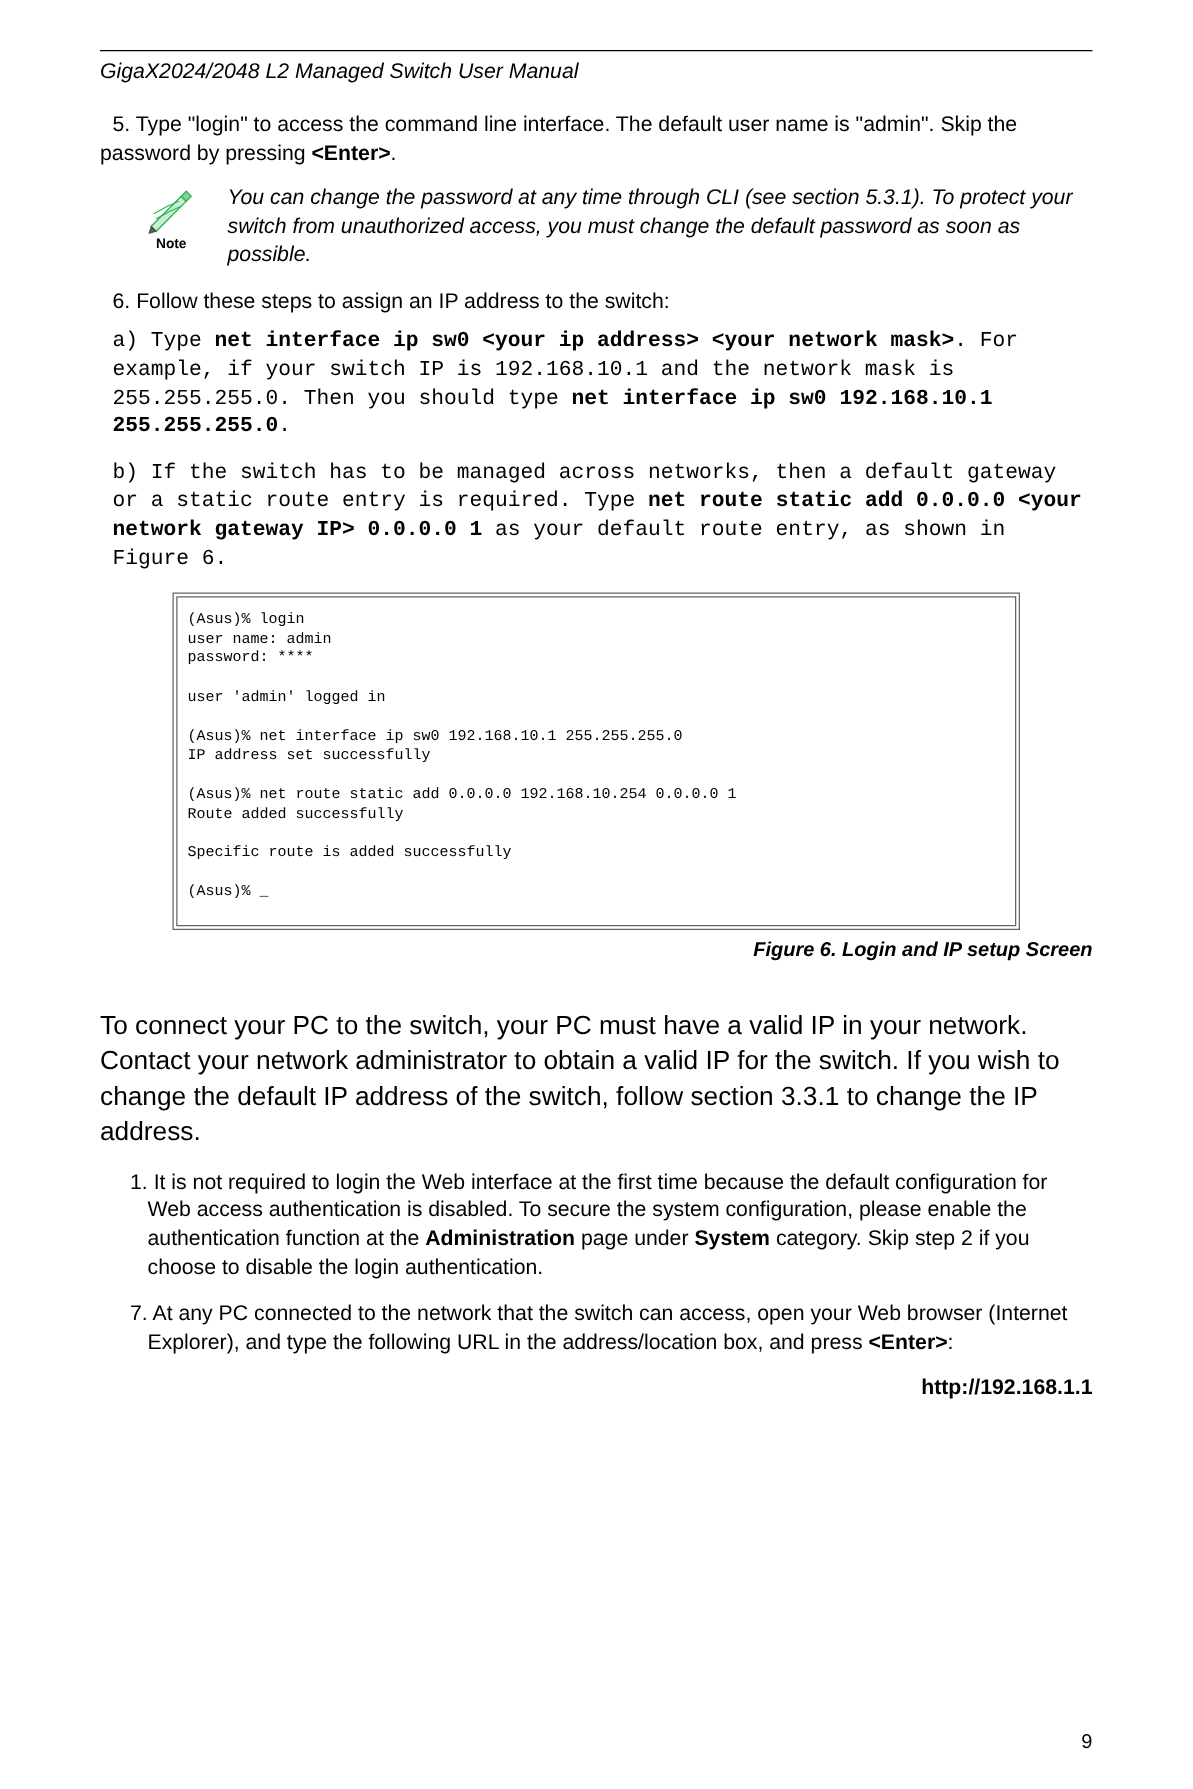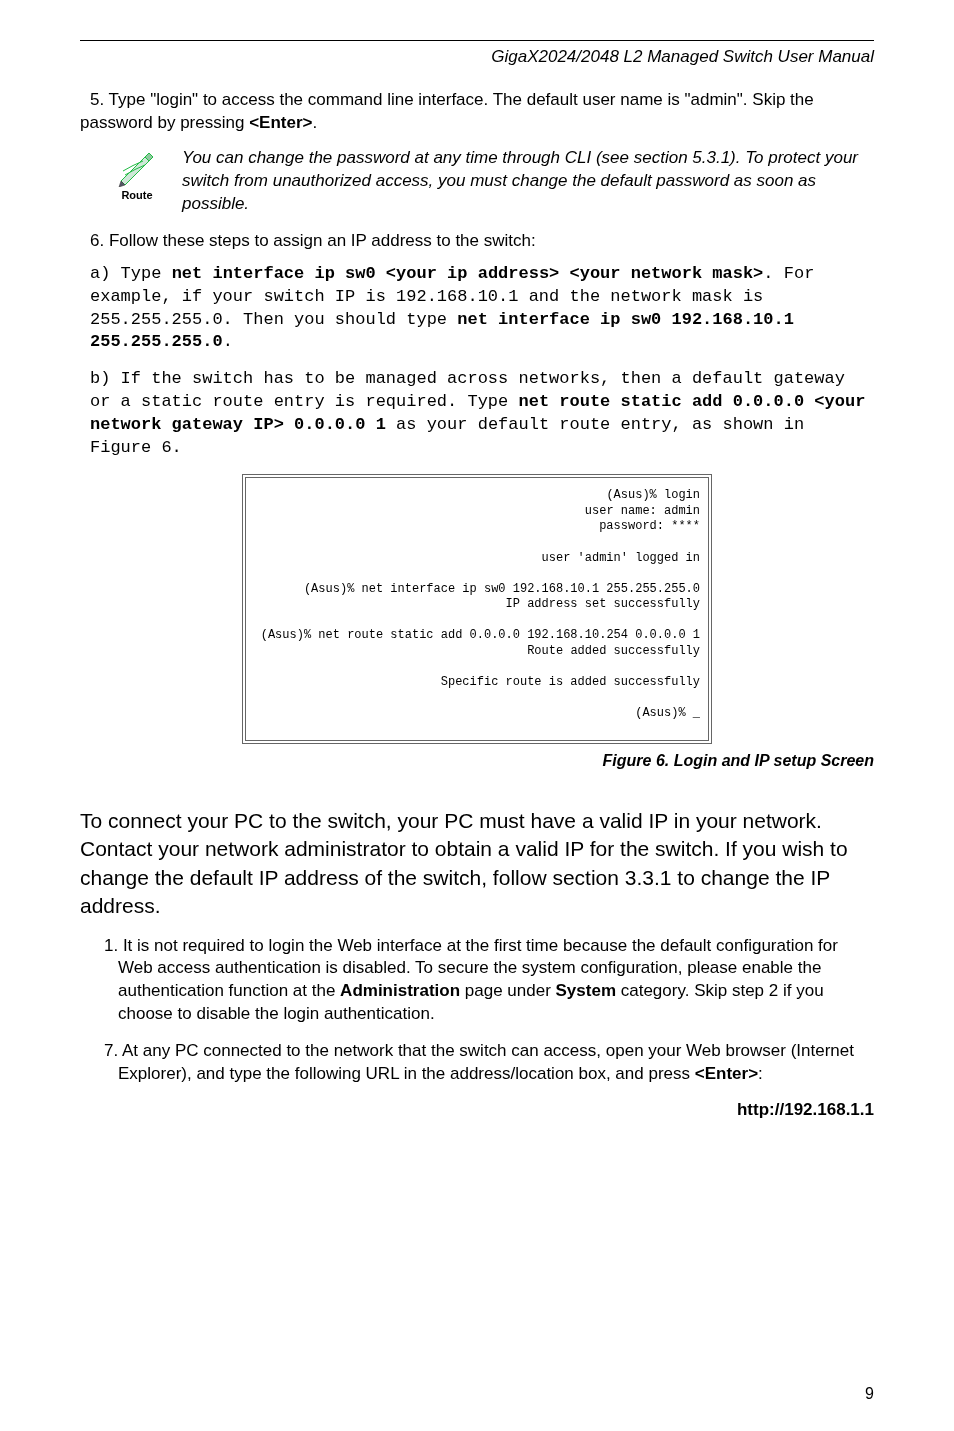--- a/index.html
+++ b/index.html
@@ -15,21 +15,20 @@
     margin: 0 auto;
     padding: 40px 80px 30px 80px;
     box-sizing: border-box;
     position: relative;
   }
   .header-line {
     border-top: 1px solid #000;
     margin-bottom: 6px;
   }
   .header-title {
-    text-align: right;
     font-style: italic;
     font-size: 17px;
     margin-bottom: 22px;
   }
   .step {
     font-size: 17px;
     line-height: 1.35;
     margin-bottom: 10px;
   }
   .step-num {
@@ -62,22 +61,21 @@
   }
   .sub-step {
     font-size: 17px;
     line-height: 1.35;
     margin: 10px 0 14px 10px;
     font-family: Liberation Mono, monospace;
   }
   .bold { font-weight: bold; }
   .terminal-wrap {
     margin: 8px auto 6px auto;
-    width: 470px;
-    text-align: right;
+    width: 678px;
   }
   .terminal {
     border: 4px double #666;
     padding: 10px 8px;
     font-family: "Courier New", monospace;
     font-size: 12px;
     line-height: 1.3;
     white-space: pre;
     height: 270px;
     box-sizing: border-box;
@@ -133,21 +131,21 @@
 
   <div class="note-row">
     <div class="note-icon">
       <svg width="44" height="40" viewBox="0 0 44 40">
         <path d="M6 34 L30 10 L34 14 L10 38 Z" fill="#cfe8d8" stroke="#2b4" stroke-width="1"></path>
         <path d="M30 10 L34 6 L38 10 L34 14 Z" fill="#8fc9a0" stroke="#2b4" stroke-width="1"></path>
         <path d="M6 34 L10 38 L4 40 Z" fill="#556" stroke="#333" stroke-width="0.5"></path>
         <path d="M8 24 Q18 18 28 14" stroke="#2b4" stroke-width="1" fill="none"></path>
         <path d="M10 28 Q20 22 30 18" stroke="#2b4" stroke-width="1" fill="none"></path>
       </svg>
-      <div class="note-icon-label">Route</div>
+      <div class="note-icon-label">Note</div>
     </div>
     <div class="note-text">You can change the password at any time through CLI (see section 5.3.1). To protect your switch from unauthorized access, you must change the default password as soon as possible.</div>
   </div>
 
   <div class="step">
     <span class="step-num">6. Follow these steps to assign an IP address to the switch:</span>
   </div>
 
   <div class="sub-step">
     <span>a) Type </span><span class="bold">net interface ip sw0 &lt;your ip address&gt; &lt;your network mask&gt;</span><span>. For example, if your switch IP is 192.168.10.1 and the network mask is 255.255.255.0. Then you should type </span><span class="bold">net interface ip sw0 192.168.10.1 255.255.255.0</span><span>.</span>

